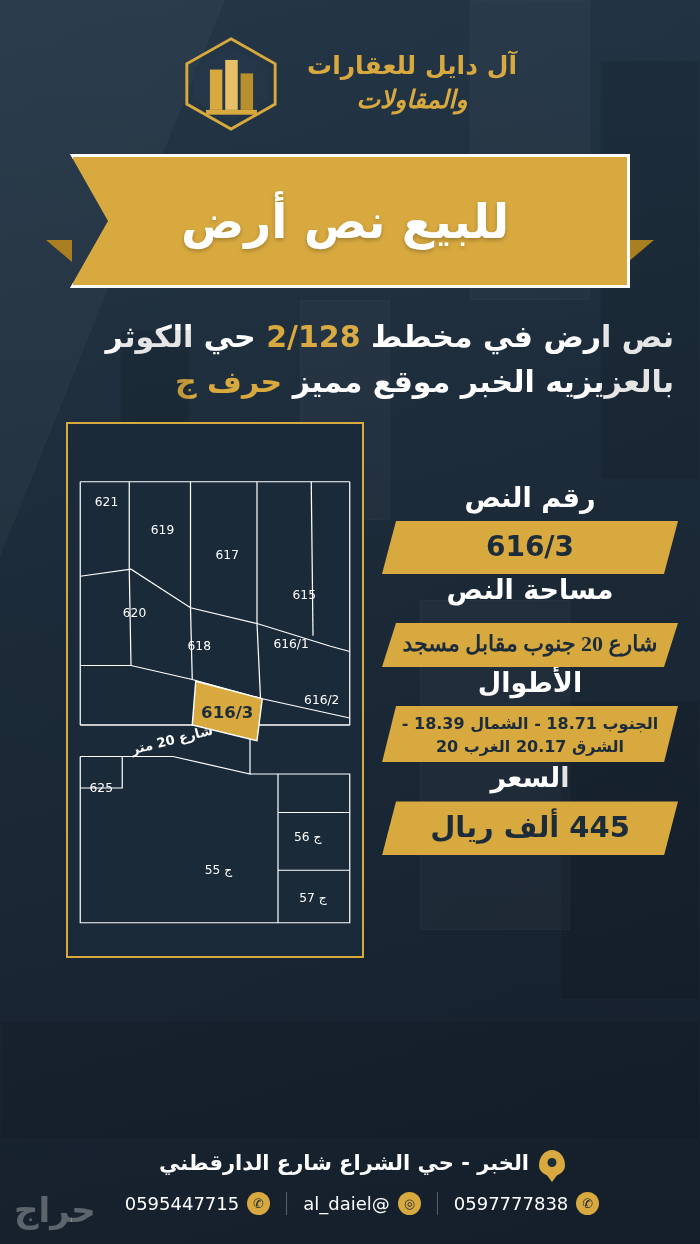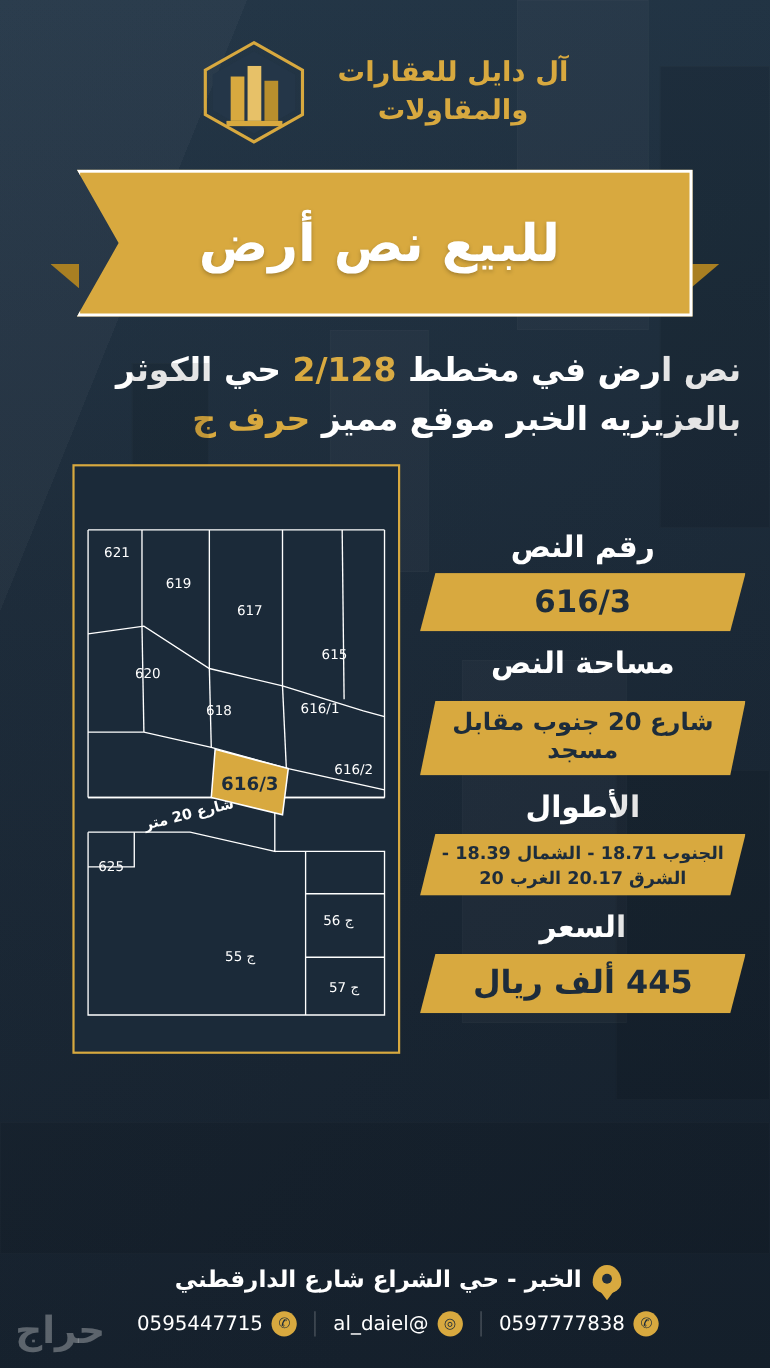--- a/index.html
+++ b/index.html
@@ -43,21 +43,21 @@
     gap: 28px;
     height: 140px;
   }
   .logo-mark { width: 96px; height: 96px; position: relative; }
   .brand-text {
     text-align: center;
     color: #d8a93f;
     line-height: 1.35;
   }
   .brand-line1 { font-size: 25px; font-weight: bold; letter-spacing: 0.5px; }
-  .brand-line2 { font-size: 25px; font-weight: bold; }
+  .brand-line2 { font-size: 25px; font-weight: bold; font-style: italic; }
 
   
   .ribbon-wrap {
     position: relative;
     margin: 14px auto 0;
     width: 560px; height: 134px;
   }
   .ribbon {
     position: absolute; inset: 0;
     background: #d8a93f;
@@ -113,35 +113,34 @@
     display: flex;
     flex-direction: column;
     align-items: center;
     text-align: center;
     direction: rtl;
   }
   .spec-label {
     color: #ffffff;
     font-size: 27px;
     font-weight: bold;
-    margin-top: 14px;
   }
   .spec-label.first { margin-top: 60px; }
   .pill {
     position: relative;
     width: 296px;
     margin-top: 8px;
     background: #d8a93f;
     color: #1d2c3b;
     font-size: 28px;
     font-weight: bold;
     padding: 9px 0 11px;
     clip-path: polygon(14px 0, 100% 0, calc(100% - 14px) 100%, 0 100%);
   }
-  .pill.small { font-size: 22px; padding: 8px 0 10px; }
+  .pill.small { font-size: 22px; padding: 8px 0 10px; font-family: Liberation Serif, serif; }
   .pill.tiny {
     font-size: 16px; padding: 6px 6px 4px; line-height: 1.45;
     font-weight: bold;
   }
   .pill.price { font-size: 29px; }
 
   
   .map-wrap {
     width: 336px;
     height: 536px;

